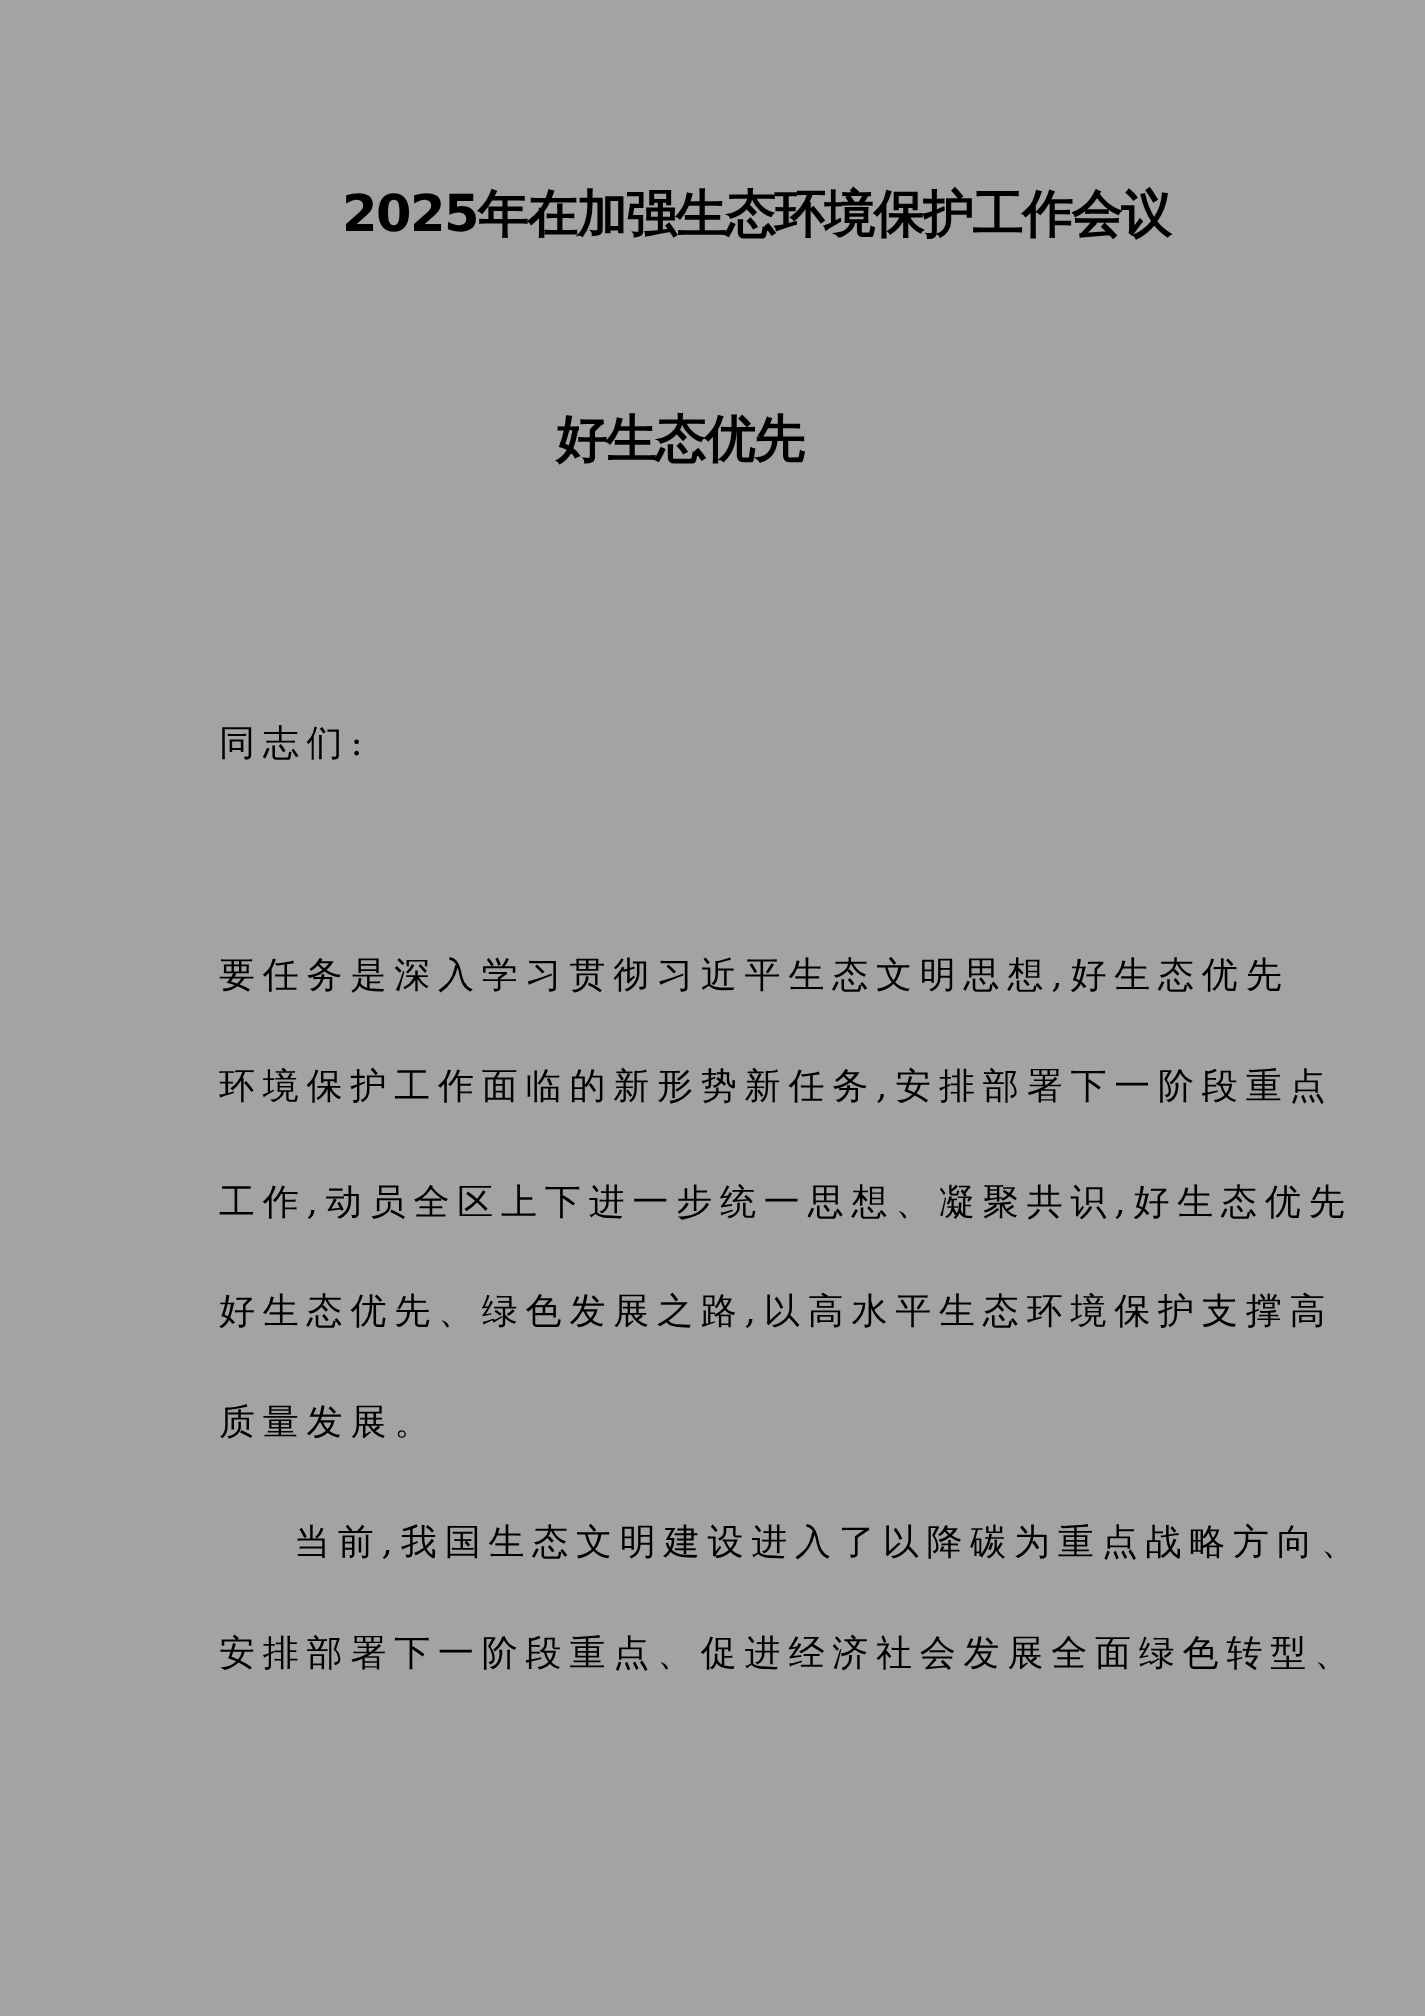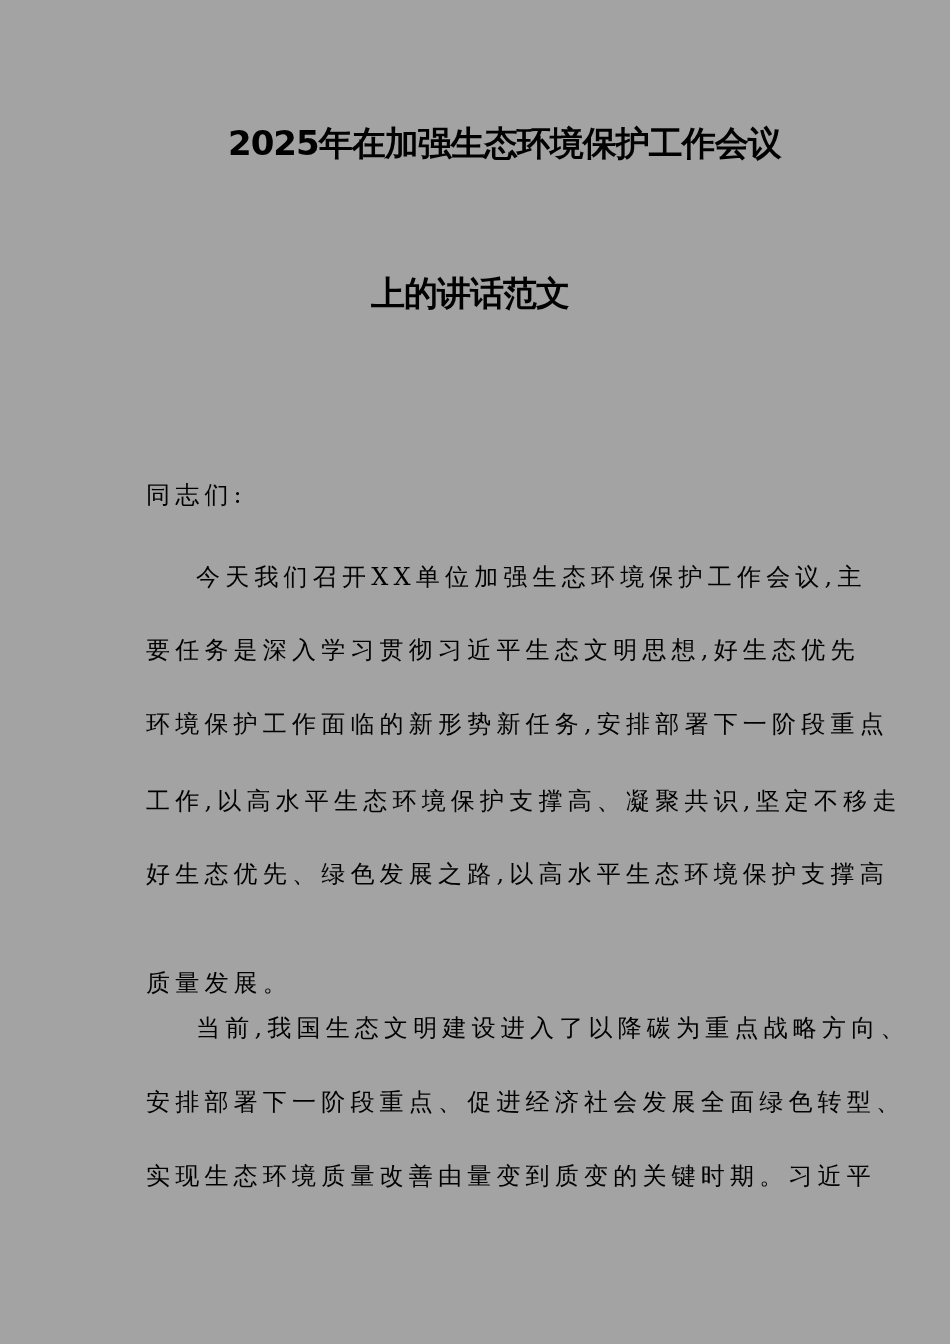--- a/index.html
+++ b/index.html
@@ -42,27 +42,25 @@
       white-space: nowrap;
       letter-spacing: 5.2px;
     }
     .indent { left: 196px; }
   </style>
 </head>
 <body>
 
 <div class="page">
   <div class="title-line title-line-1">2025年在加强生态环境保护工作会议</div>
-  <div class="title-line title-line-2">上的讲话范文</div>
+  <div class="title-line title-line-2">好生态优先</div>
 
   <div class="body-line" style="top:480px">同志们:</div>
 
-  <div class="body-line indent" style="top:562px">今天我们召开XX单位加强生态环境保护工作会议,主</div>
   <div class="body-line" style="top:635px">要任务是深入学习贯彻习近平生态文明思想,好生态优先</div>
   <div class="body-line" style="top:709px">环境保护工作面临的新形势新任务,安排部署下一阶段重点</div>
-  <div class="body-line" style="top:786px">工作,以高水平生态环境保护支撑高、凝聚共识,坚定不移走</div>
+  <div class="body-line" style="top:786px">工作,动员全区上下进一步统一思想、凝聚共识,好生态优先</div>
   <div class="body-line" style="top:859px">好生态优先、绿色发展之路,以高水平生态环境保护支撑高</div>
-  <div class="body-line" style="top:968px">质量发展。</div>
+  <div class="body-line" style="top:933px">质量发展。</div>
 
   <div class="body-line indent" style="top:1013px">当前,我国生态文明建设进入了以降碳为重点战略方向、</div>
   <div class="body-line" style="top:1087px">安排部署下一阶段重点、促进经济社会发展全面绿色转型、</div>
-  <div class="body-line" style="top:1161px">实现生态环境质量改善由量变到质变的关键时期。习近平</div>
 </div>
 
 </body></html>

